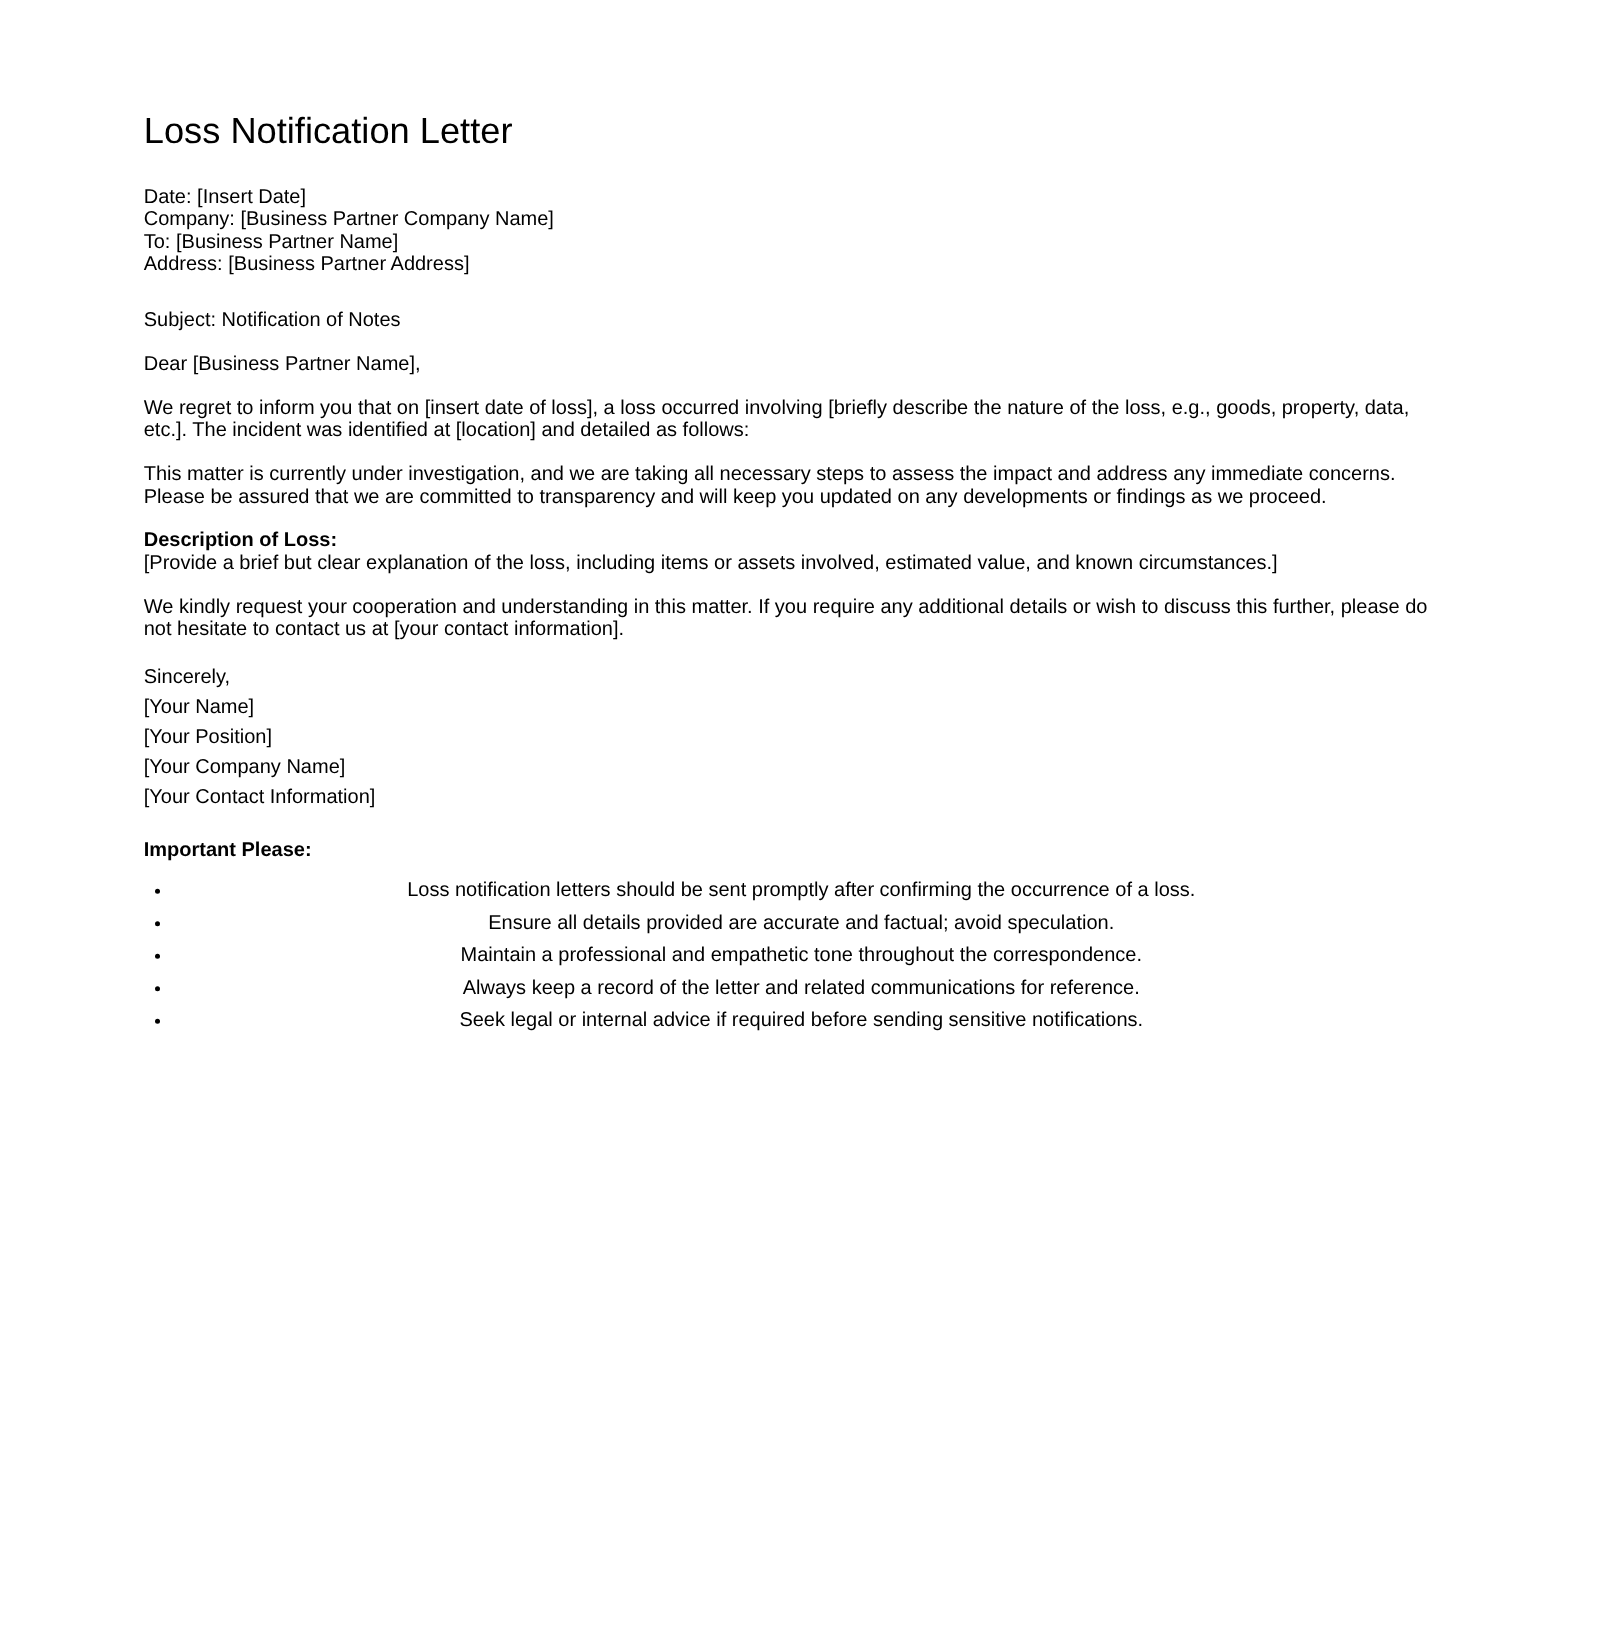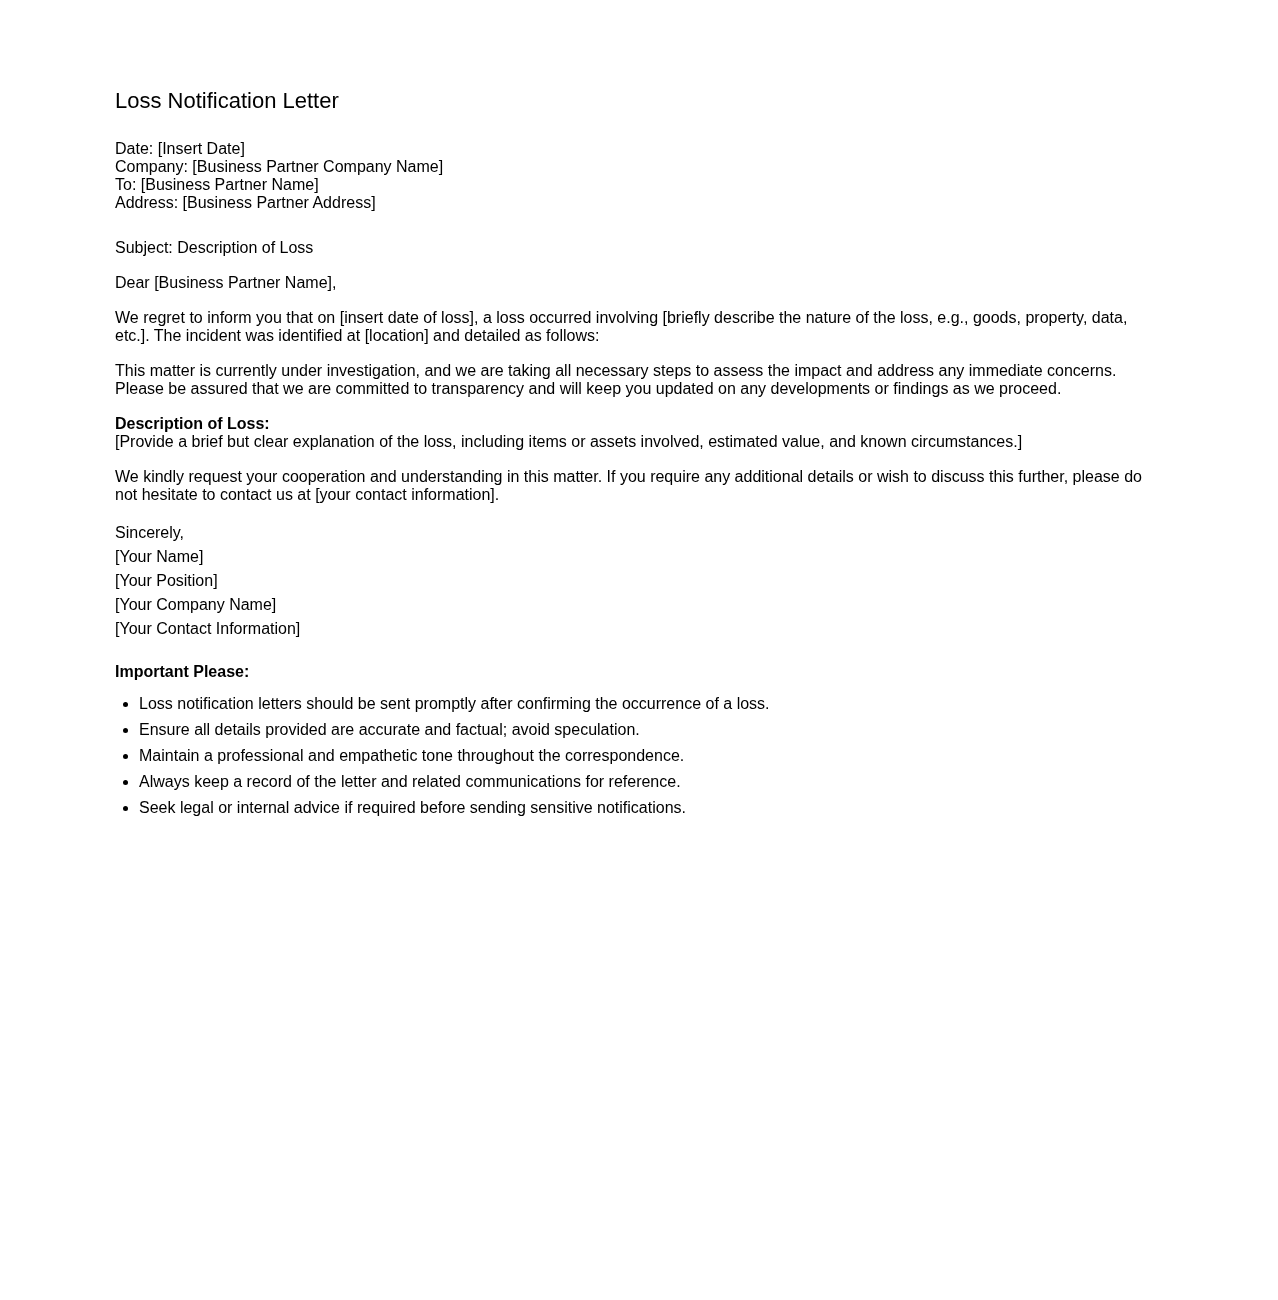--- a/index.html
+++ b/index.html
@@ -14,21 +14,21 @@
     font-size: 16px;
     color: #000000;
     -webkit-font-smoothing: antialiased;
   }
   .doc {
     box-sizing: border-box;
     padding: 88px 115px 0 115px;
     width: 1258px;
   }
   .doc-title {
-    font-size: 22px;
+    font-size: 29px;
     font-weight: 400;
     line-height: 1.2;
     margin: 0 0 26px 0;
     color: #000000;
   }
   .meta-block {
     margin: 0 0 27px 0;
   }
   .meta-block div {
     line-height: normal;
@@ -61,37 +61,38 @@
     line-height: normal;
   }
   ul.notes-list {
     margin: 0;
     padding-left: 24px;
     max-width: 1028px;
   }
   ul.notes-list li {
     margin-bottom: 8px;
     line-height: normal;
+    text-align: center;
   }
 </style>
 </head>
 <body>
 
 <div class="doc">
 
   <h1 class="doc-title">Loss Notification Letter</h1>
 
   <div class="meta-block">
     <div>Date: [Insert Date]</div>
     <div>Company: [Business Partner Company Name]</div>
     <div>To: [Business Partner Name]</div>
     <div>Address: [Business Partner Address]</div>
   </div>
 
-  <p class="body-par subject-line">Subject: Description of Loss</p>
+  <p class="body-par subject-line">Subject: Notification of Notes</p>
 
   <p class="body-par">Dear [Business Partner Name],</p>
 
   <p class="body-par">We regret to inform you that on [insert date of loss], a loss occurred involving [briefly describe the nature of the loss, e.g., goods, property, data, etc.]. The incident was identified at [location] and detailed as follows:</p>
 
   <p class="body-par">This matter is currently under investigation, and we are taking all necessary steps to assess the impact and address any immediate concerns. Please be assured that we are committed to transparency and will keep you updated on any developments or findings as we proceed.</p>
 
   <p class="body-par">
     <span class="desc-heading">Description of Loss:</span><br>
     <span>[Provide a brief but clear explanation of the loss, including items or assets involved, estimated value, and known circumstances.]</span>

